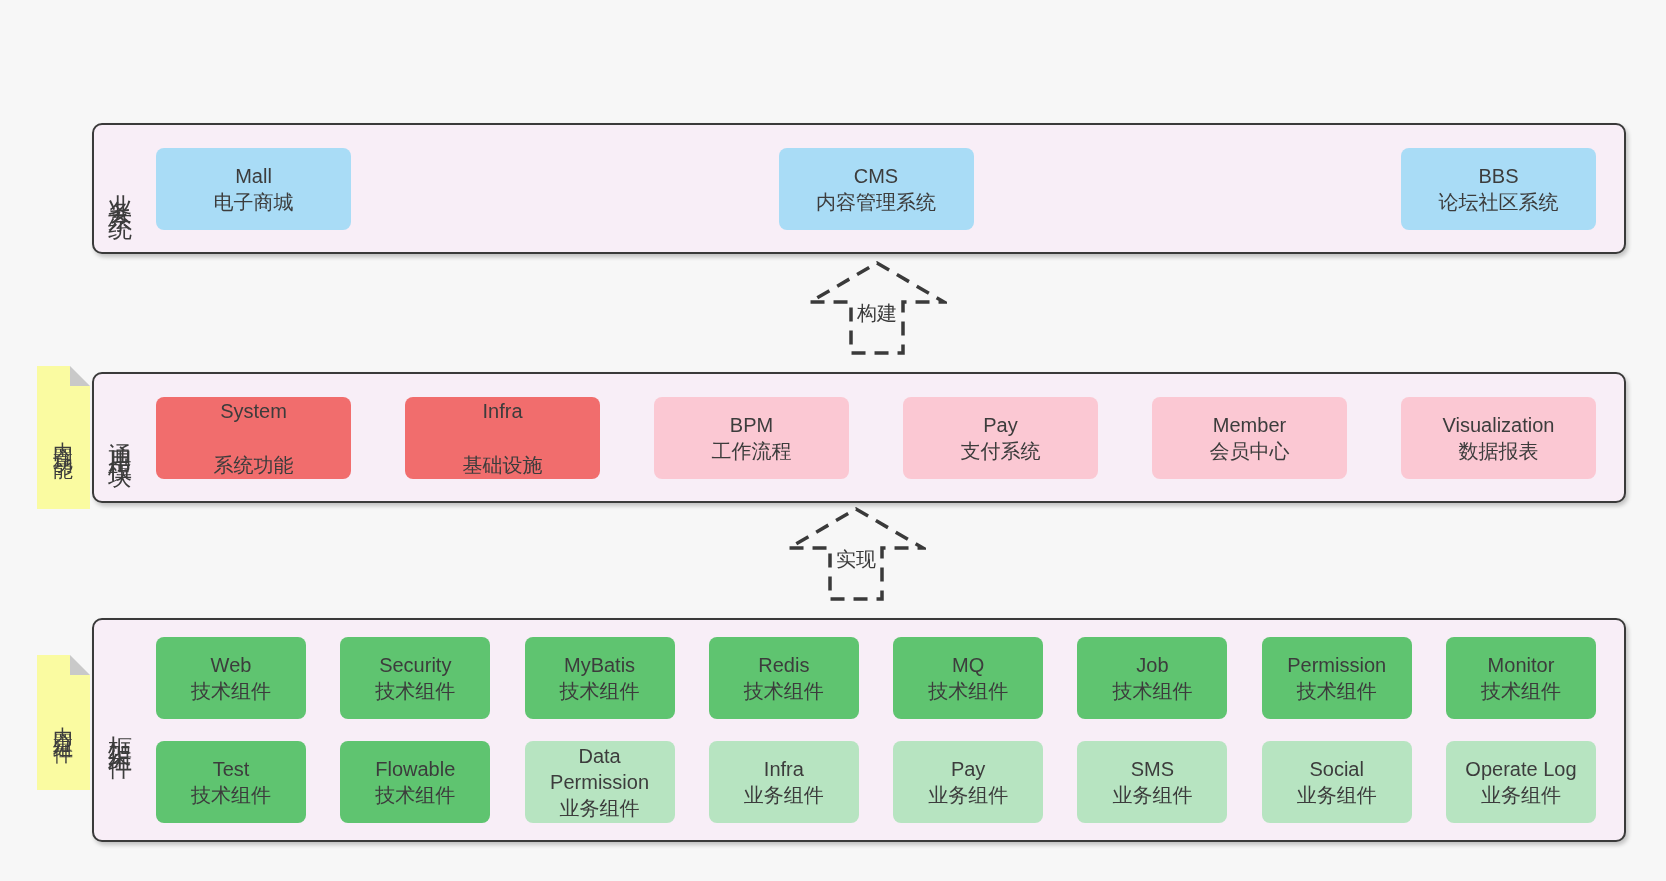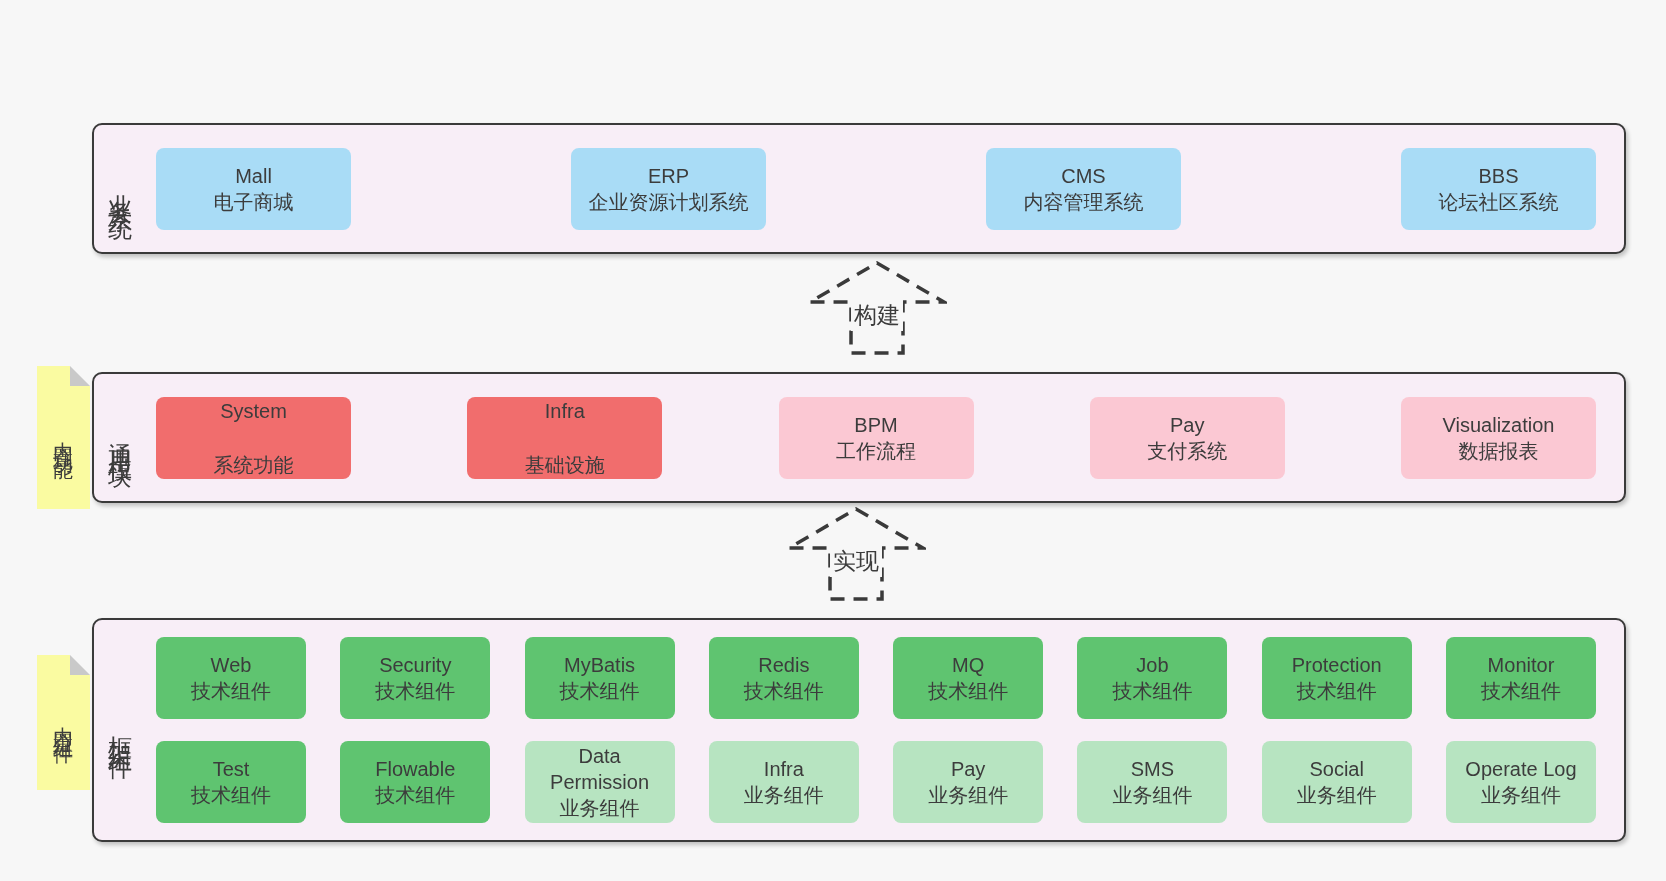--- a/index.html
+++ b/index.html
@@ -65,21 +65,21 @@
   }
   .note-text{
     writing-mode:vertical-lr;text-orientation:upright;
     font-size:20px;letter-spacing:6px;line-height:1;color:var(--text);
     white-space:nowrap;
   }
   .arrow{position:absolute;width:140px;height:96px;}
   .arrow svg{position:absolute;inset:0;}
   .arrow-label{
     position:absolute;left:50%;top:40px;transform:translateX(-50%);
-    background:var(--page-bg);padding:0 3px;font-size:23px;
+    background:var(--page-bg);padding:0 3px;font-size:20px;
     white-space:nowrap;color:var(--text);
   }
   #band1{top:123px;height:131px;}
   #band2{top:372px;height:131px;}
   #band3{top:618px;height:224px;align-items:center;}
   #note1{top:366px;height:143px;}
   #note2{top:655px;height:135px;}
   #arrow1{left:807px;top:260px;}
   #arrow2{left:786px;top:506px;}
 </style>
@@ -87,24 +87,20 @@
 <body>
 
 <div class="band" id="band1">
   <div class="band-label">业务系统</div>
   <div class="band-content">
     <div class="box w6 blue">
       <span>Mall</span>
       <span>电子商城</span>
     </div>
     <div class="box w6 blue">
-      <span>ERP</span>
-      <span>企业资源计划系统</span>
-    </div>
-    <div class="box w6 blue">
       <span>CMS</span>
       <span>内容管理系统</span>
     </div>
     <div class="box w6 blue">
       <span>BBS</span>
       <span>论坛社区系统</span>
     </div>
   </div>
 </div>
 
@@ -132,20 +128,24 @@
     </div>
     <div class="box w6 pink">
       <span>BPM</span>
       <span>工作流程</span>
     </div>
     <div class="box w6 pink">
       <span>Pay</span>
       <span>支付系统</span>
     </div>
     <div class="box w6 pink">
+      <span>Member</span>
+      <span>会员中心</span>
+    </div>
+    <div class="box w6 pink">
       <span>Visualization</span>
       <span>数据报表</span>
     </div>
   </div>
 </div>
 
 <div class="arrow" id="arrow2">
   <svg viewBox="0 0 140 96" width="140" height="96">
     <polygon points="70,3 137,42 96,42 96,93 44,93 44,42 3,42" fill="none" stroke="#3a3a3a" stroke-width="3.5" stroke-dasharray="14 9"></polygon>
   </svg>
@@ -178,21 +178,21 @@
       </div>
       <div class="box w8 green">
         <span>MQ</span>
         <span>技术组件</span>
       </div>
       <div class="box w8 green">
         <span>Job</span>
         <span>技术组件</span>
       </div>
       <div class="box w8 green">
-        <span>Protection</span>
+        <span>Permission</span>
         <span>技术组件</span>
       </div>
       <div class="box w8 green">
         <span>Monitor</span>
         <span>技术组件</span>
       </div>
     </div>
     <div class="row">
       <div class="box w8 green">
         <span>Test</span>

